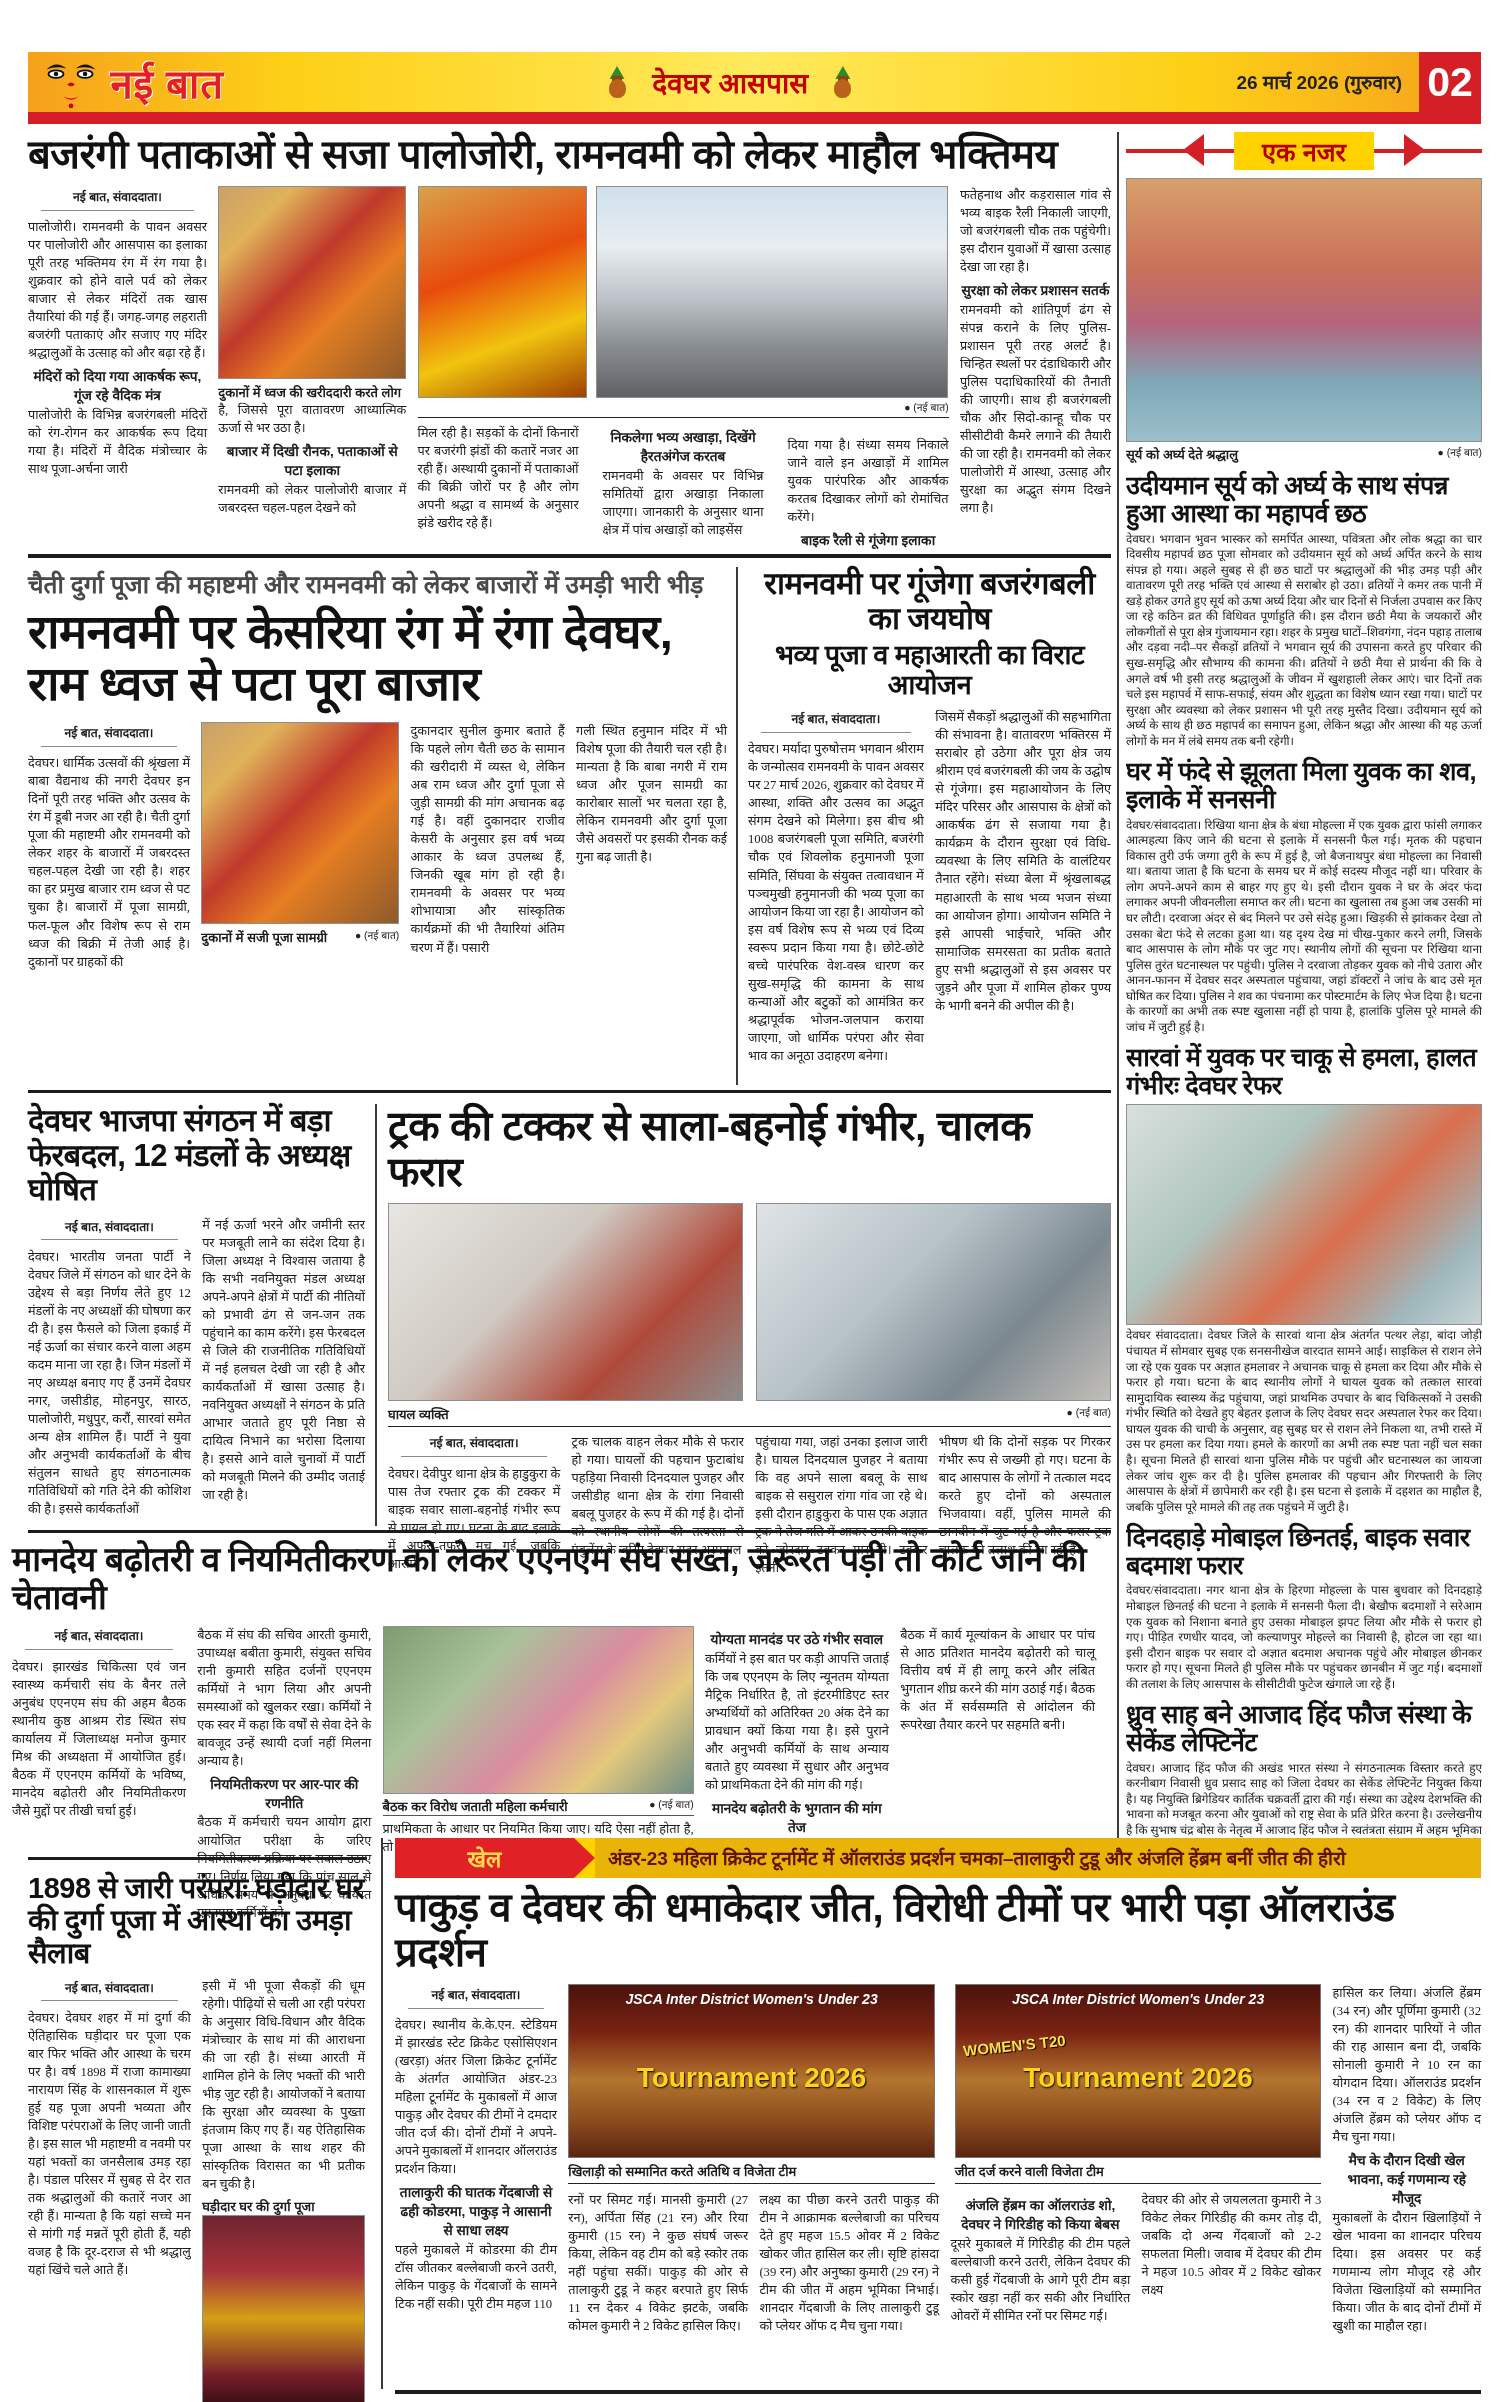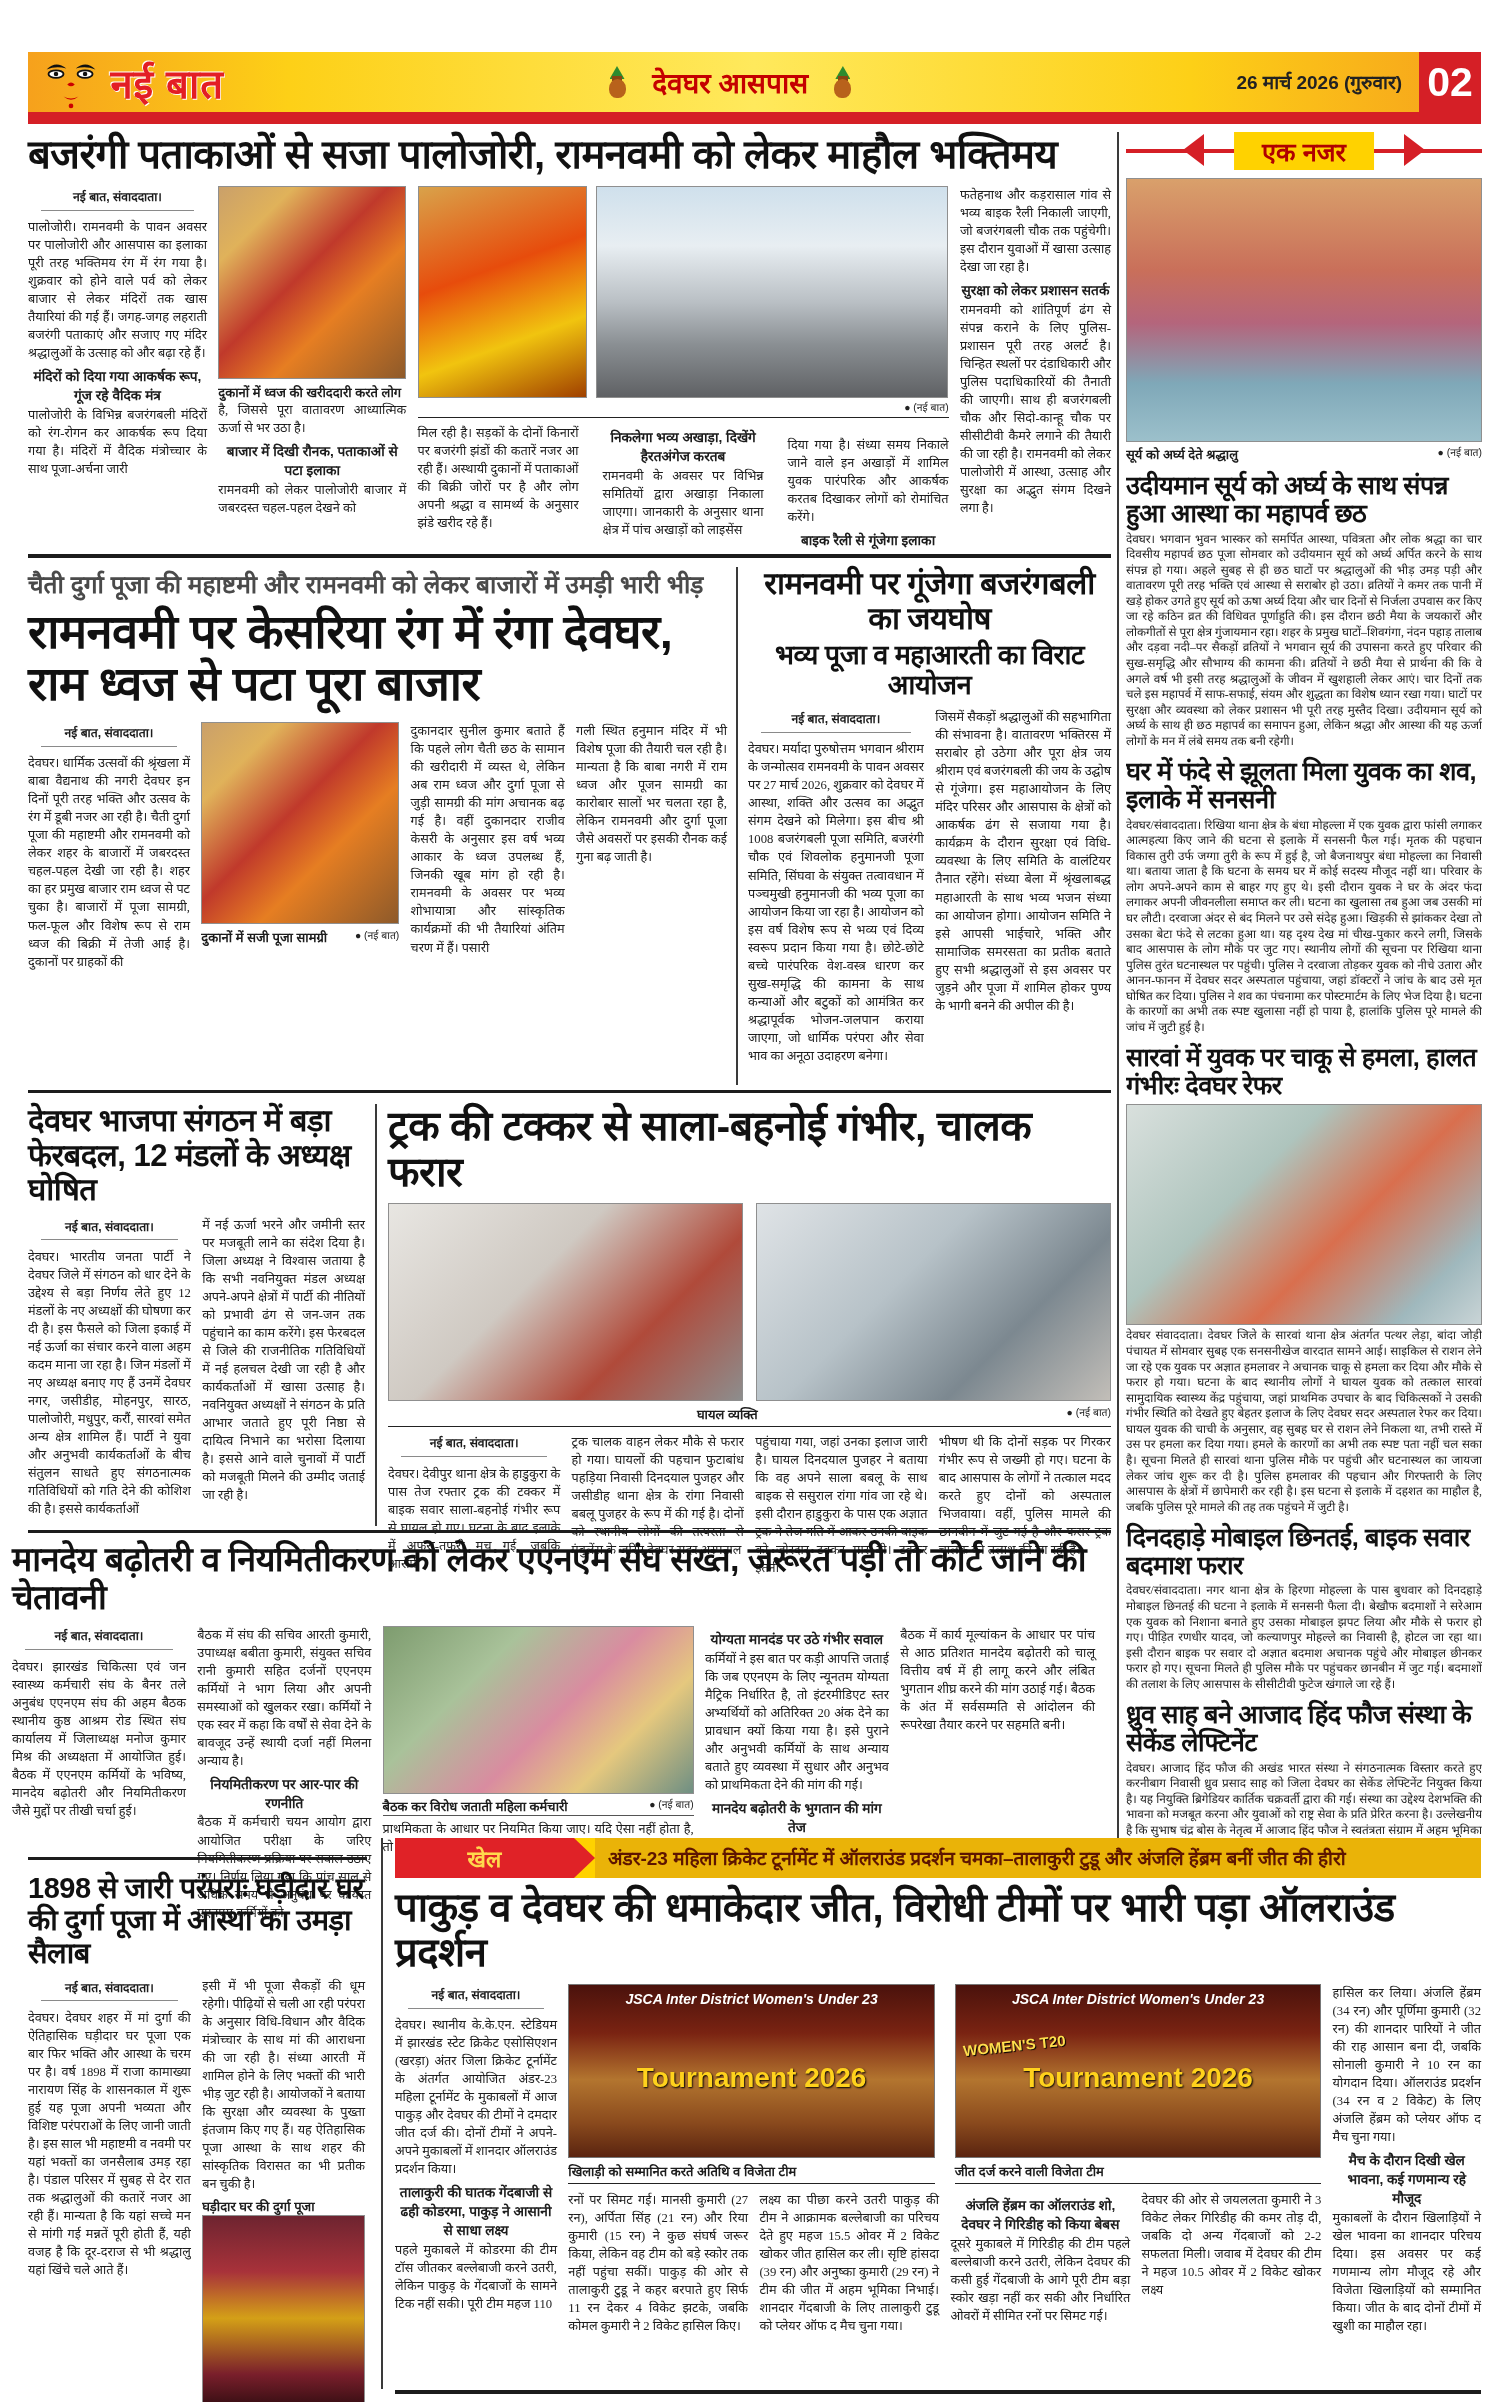--- a/index.html
+++ b/index.html
@@ -235,21 +235,21 @@
     </div>
   </div>
 
   <div class="vline" style="left:375px;top:1104px;height:422px;"></div>
   <div class="art" style="left:388px;top:1104px;width:723px;">
     <div class="h" style="font-size:41px;margin-bottom:7.5px;">ट्रक की टक्कर से साला-बहनोई गंभीर, चालक फरार</div>
     <div style="display:flex;gap:13px;">
       <div class="ph ph-inj1" style="width:355px;height:198px;"></div>
       <div class="ph ph-inj2" style="width:355px;height:198px;"></div>
     </div>
-    <div class="cap" style="border-bottom:1.4px solid #222;padding-bottom:2.8px;text-align:center;">
+    <div class="cap" style="border-bottom:1.4px solid #222;padding-bottom:2.8px;">
       <span>घायल व्यक्ति</span>
       <span class="credit">● (नई बात)</span>
     </div>
     <div class="cols" style="margin-top:5.6px;">
       <div style="flex:1;">
         <div class="by">नई बात, संवाददाता।</div>
         <div class="bt">देवघर। देवीपुर थाना क्षेत्र के हाडुकुरा के पास तेज रफ्तार ट्रक की टक्कर में बाइक सवार साला-बहनोई गंभीर रूप से घायल हो गए। घटना के बाद इलाके में अफरा-तफरी मच गई, जबकि आरोपी</div>
       </div>
       <div style="flex:1;">
           <div class="bt">ट्रक चालक वाहन लेकर मौके से फरार हो गया। घायलों की पहचान फुटाबांध पहड़िया निवासी दिनदयाल पुजहर और जसीडीह थाना क्षेत्र के रांगा निवासी बबलू पुजहर के रूप में की गई है। दोनों को स्थानीय लोगों की तत्परता से एंबुलेंस के जरिए देवघर सदर अस्पताल</div>

